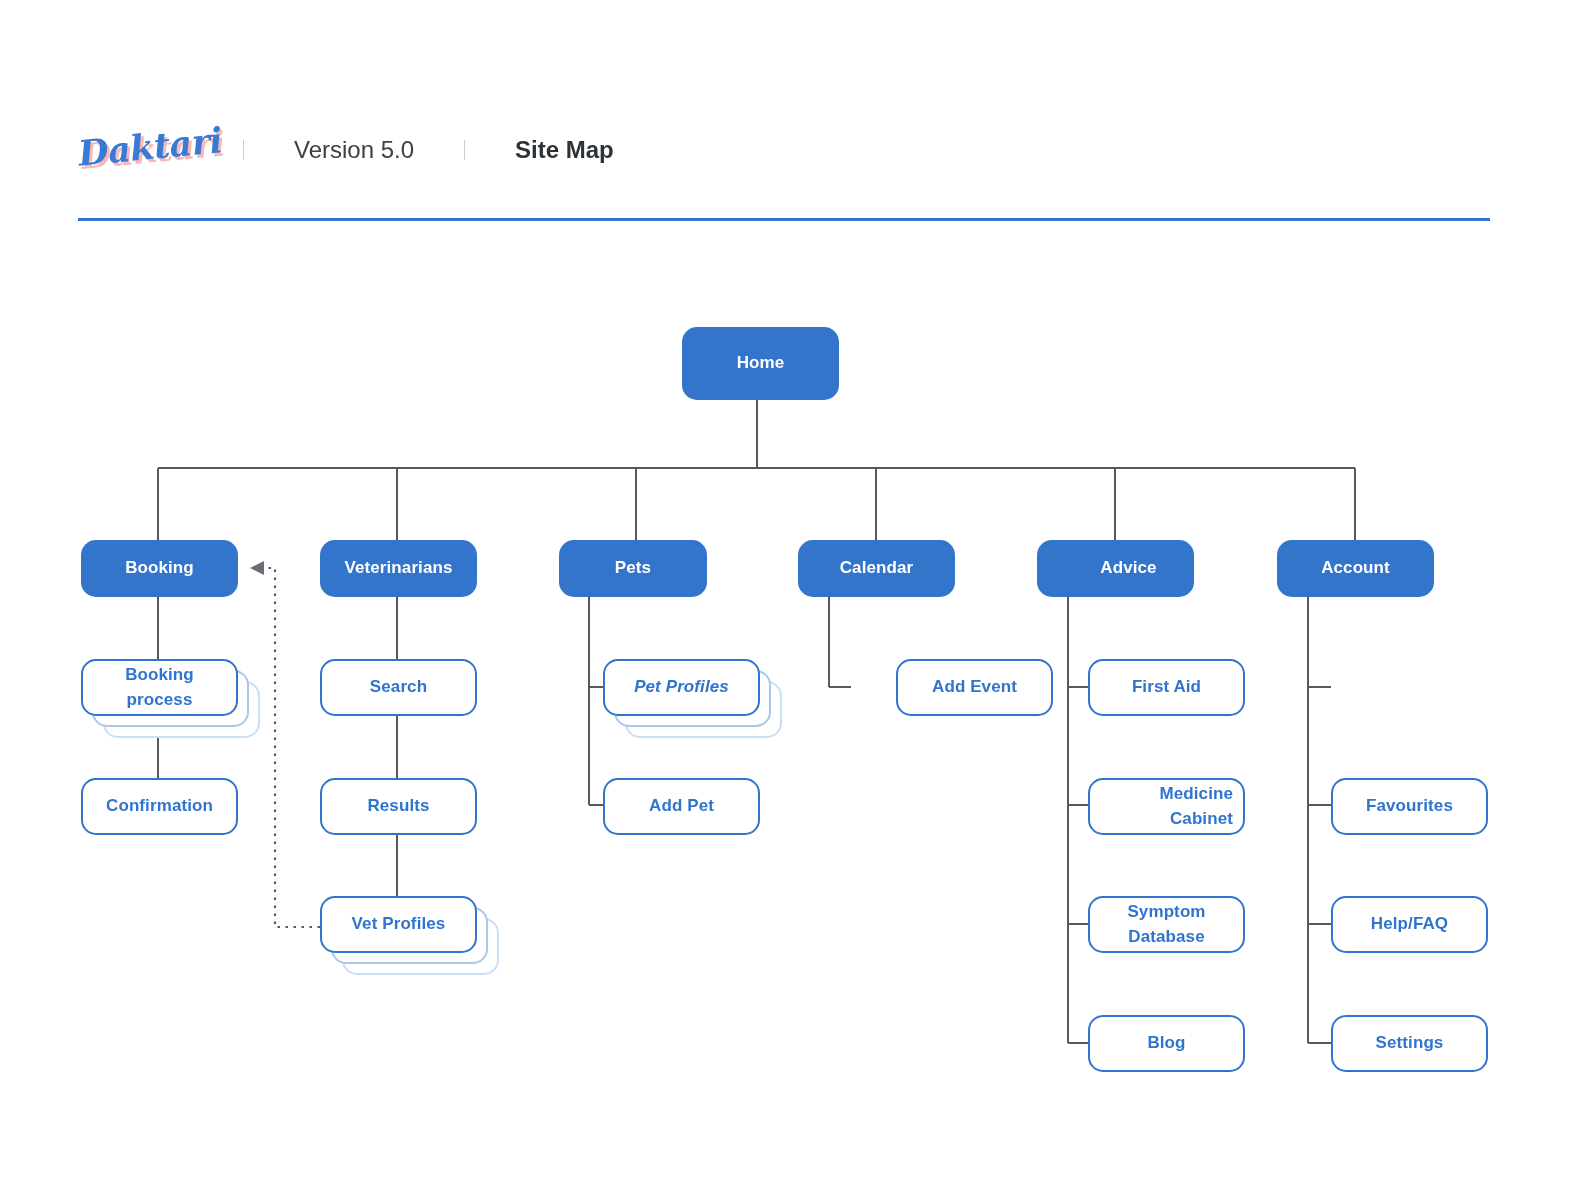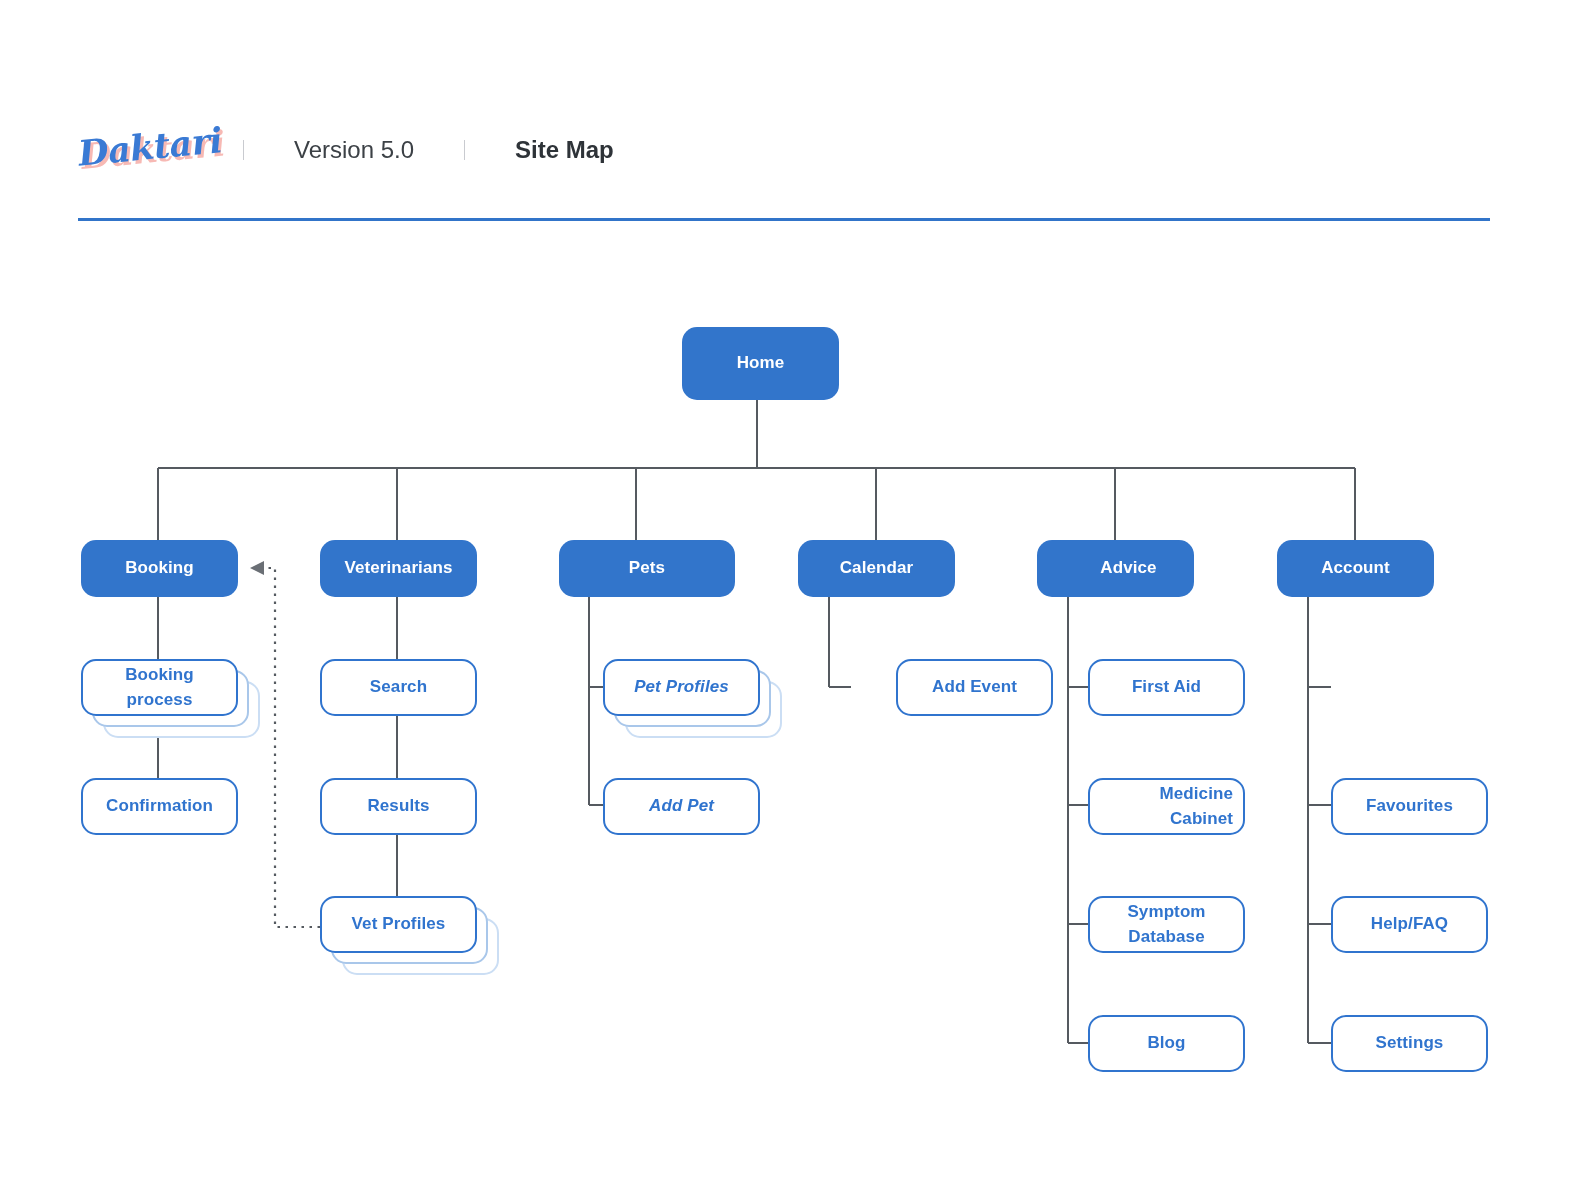--- a/index.html
+++ b/index.html
@@ -230,31 +230,31 @@
       <span class="node-label">Results</span>
     </div>
     <div class="node-wrap" style="left:320px; top:896px; width:157px; height:57px;">
       <div class="stack s1" style="left:11px; top:11px; width:157px; height:57px;"></div>
       <div class="stack s2" style="left:22px; top:22px; width:157px; height:57px;"></div>
       <div class="node outline" style="width:157px; height:57px;">
         <span class="node-label">Vet Profiles</span>
       </div>
     </div>
 
-    <div class="node filled" style="left:559px; top:540px; width:176px; height:57px;">
+    <div class="node filled" style="left:559px; top:540px; width:148px; height:57px;">
       <span class="node-label">Pets</span>
     </div>
     <div class="node-wrap" style="left:603px; top:659px; width:157px; height:57px;font-style:italic;">
       <div class="stack s1" style="left:11px; top:11px; width:157px; height:57px;"></div>
       <div class="stack s2" style="left:22px; top:22px; width:157px; height:57px;"></div>
       <div class="node outline" style="width:157px; height:57px;">
         <span class="node-label">Pet Profiles</span>
       </div>
     </div>
-    <div class="node outline" style="left:603px; top:778px; width:157px; height:57px;font-style:italic;">
+    <div class="node outline" style="left:603px; top:778px; width:157px; height:57px;">
       <span class="node-label">Add Pet</span>
     </div>
 
     <div class="node filled" style="left:798px; top:540px; width:157px; height:57px;">
       <span class="node-label">Calendar</span>
     </div>
     <div class="node outline" style="left:896px; top:659px; width:157px; height:57px;">
       <span class="node-label">Add Event</span>
     </div>
 

